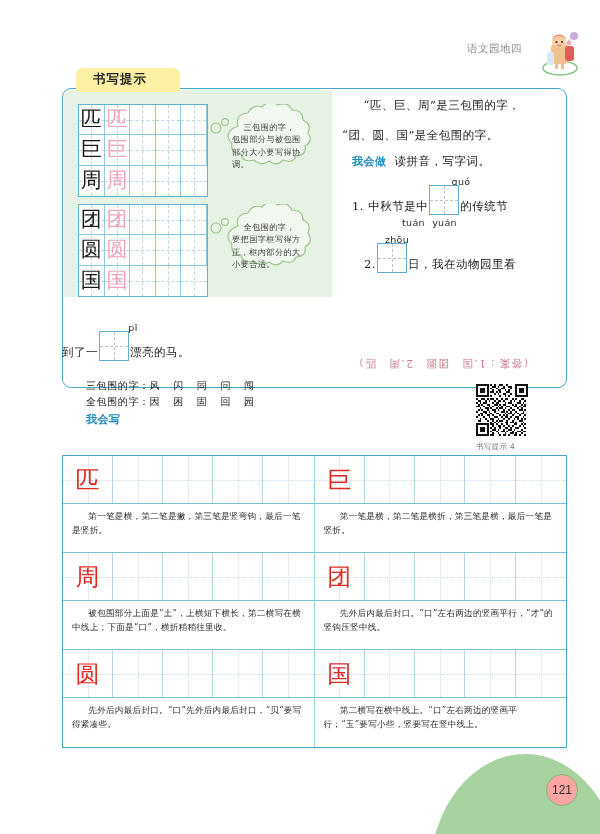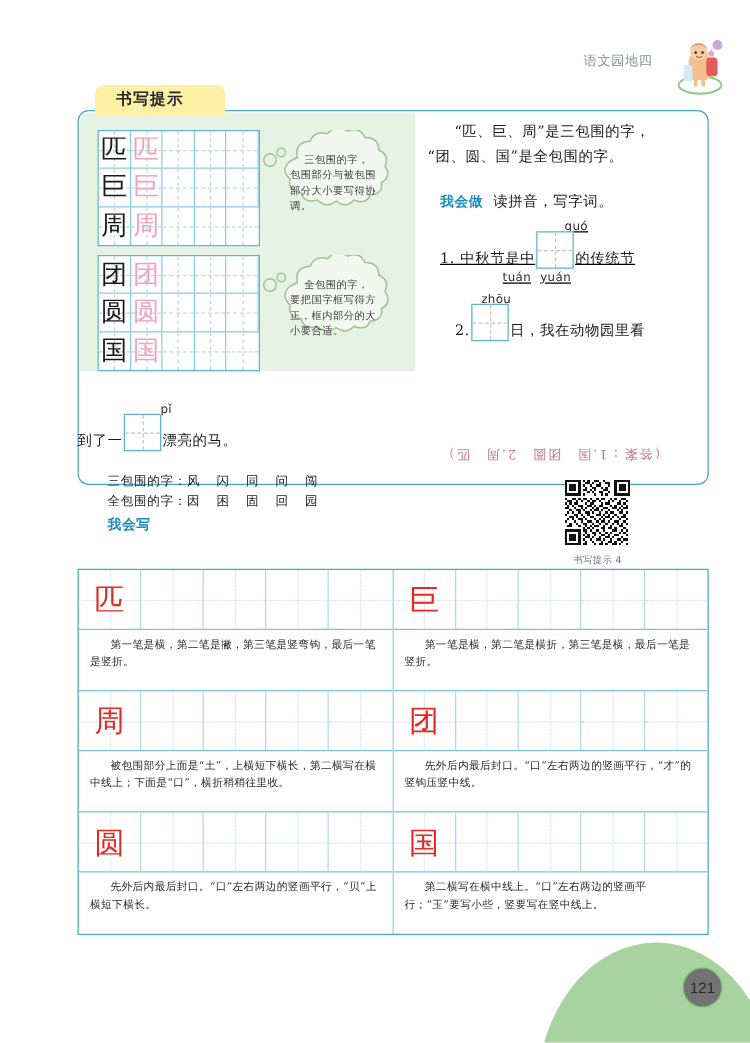--- a/index.html
+++ b/index.html
@@ -98,21 +98,21 @@
 
   
   .answer{
     position:absolute;left:352px;top:356px;z-index:6;
     transform:rotate(180deg);transform-origin:center center;
     color:#c9788b;font-family:"DejaVu Serif","Liberation Serif",serif;
     font-size:10.5px;letter-spacing:1.5px;white-space:nowrap;
   }
 
   
-  .qrwrap{position:absolute;left:452px;top:384px;z-index:6;text-align:center;}
+  .qrwrap{position:absolute;left:476px;top:384px;z-index:6;}
   .qr{width:52px;height:52px;}
   .qrcap{
     font-family:"DejaVu Sans","Liberation Sans",sans-serif;
     font-size:7.5px;color:#6e7377;margin-top:2px;letter-spacing:.3px;
   }
 
   
   .wtable{
     position:absolute;left:62px;top:455px;width:505px;
     border:1.5px solid #49a8c9;box-sizing:border-box;z-index:4;background:#fff;
@@ -148,21 +148,21 @@
   
   .pirow{position:absolute;left:62px;top:322px;z-index:6;}
 
   
   .hill{
     position:absolute;right:-20px;bottom:-40px;width:190px;height:120px;
     background:#a8d2a0;border-radius:50% 50% 0 0 / 100% 100% 0 0;z-index:1;
   }
   .pagenum{
     position:absolute;right:22px;bottom:28px;width:30px;height:30px;
-    border:1.6px solid #7bbd6f;border-radius:50%;background:#737373;
+    border:1.6px solid #7bbd6f;border-radius:50%;background:#fca5a5;
     display:flex;align-items:center;justify-content:center;z-index:5;
     font-family:"Liberation Sans","DejaVu Sans",sans-serif;
     font-size:12px;color:#2a2a2a;
   }
 </style>
 </head>
 <body>
 
 <div class="page">
 
@@ -272,30 +272,30 @@
       <circle cx="17" cy="18" r="3.4" fill="none" stroke="#9ac58e" stroke-width="1.1"></circle>
       <path d="M30 22 q-3 -12 10 -13 q4 -9 14 -6 q7 -8 16 -2 q10 -4 14 5 q11 0 11 10
                q9 4 5 13 q6 9 -3 14 q2 9 -9 10 q-3 8 -13 4 q-6 7 -14 1 q-8 6 -15 -1
                q-11 3 -13 -6 q-11 -1 -9 -11 q-8 -8 0 -15 z" fill="#f2f8f0" stroke="#9ac58e" stroke-width="1.2"></path>
     </svg>
     <div class="cloudtxt" style="left:24px;top:17px;width:70px;text-indent:1.4em;">全包围的字，要把国字框写得方正，框内部分的大小要合适。</div>
   </div>
 
   <div class="rcol" style="left:352px;top:96px;width:205px;">
     <div class="body-cn" style="text-indent:1em;">“匹、巨、周”是三包围的字，</div>
-    <div class="body-cn" style="margin-left:-10px;">“团、圆、国”是全包围的字。</div>
+    <div class="body-cn" style="margin-left:-10px;margin-top:10px;">“团、圆、国”是全包围的字。</div>
   </div>
 
   <div class="rcol" style="left:352px;top:152px;width:212px;">
     <div style="display:flex;align-items:baseline;gap:8px;">
       <span class="lbl">我会做</span>
       <span class="body-cn">读拼音，写字词。</span>
     </div>
 
-    <div style="margin-top:4px;text-decoration:underline;">
+    <div style="margin-top:4px;">
       <div class="py" style="margin-left:94px;width:30px;">guó</div>
       <div class="body-cn" style="white-space:nowrap;margin-top:-2px;">
         <span>1.</span>
         <span>中秋节是中</span><span class="small-box"></span><span>的传统节</span>
       </div>
       <div class="py" style="margin-left:46px;width:62px;display:flex;">
         <span style="width:31px;">tuán</span>
         <span style="width:31px;">yuán</span>
       </div>
     </div>
@@ -604,21 +604,21 @@
       <div class="wcol">
         <div class="wgrid">
           <div class="wcell">
               <span class="wchar">圆</span>
             </div>
           <div class="wcell"></div>
           <div class="wcell"></div>
           <div class="wcell"></div>
           <div class="wcell"></div>
         </div>
-        <div class="wnote">先外后内最后封口。“口”左右两边的竖画平行，“贝”上横短下横长。</div>
+        <div class="wnote">先外后内最后封口。“口”先外后内最后封口，“贝”要写得紧凑些。</div>
       </div>
       <div class="wcol">
         <div class="wgrid">
           <div class="wcell">
               <span class="wchar">国</span>
             </div>
           <div class="wcell"></div>
           <div class="wcell"></div>
           <div class="wcell"></div>
           <div class="wcell"></div>

